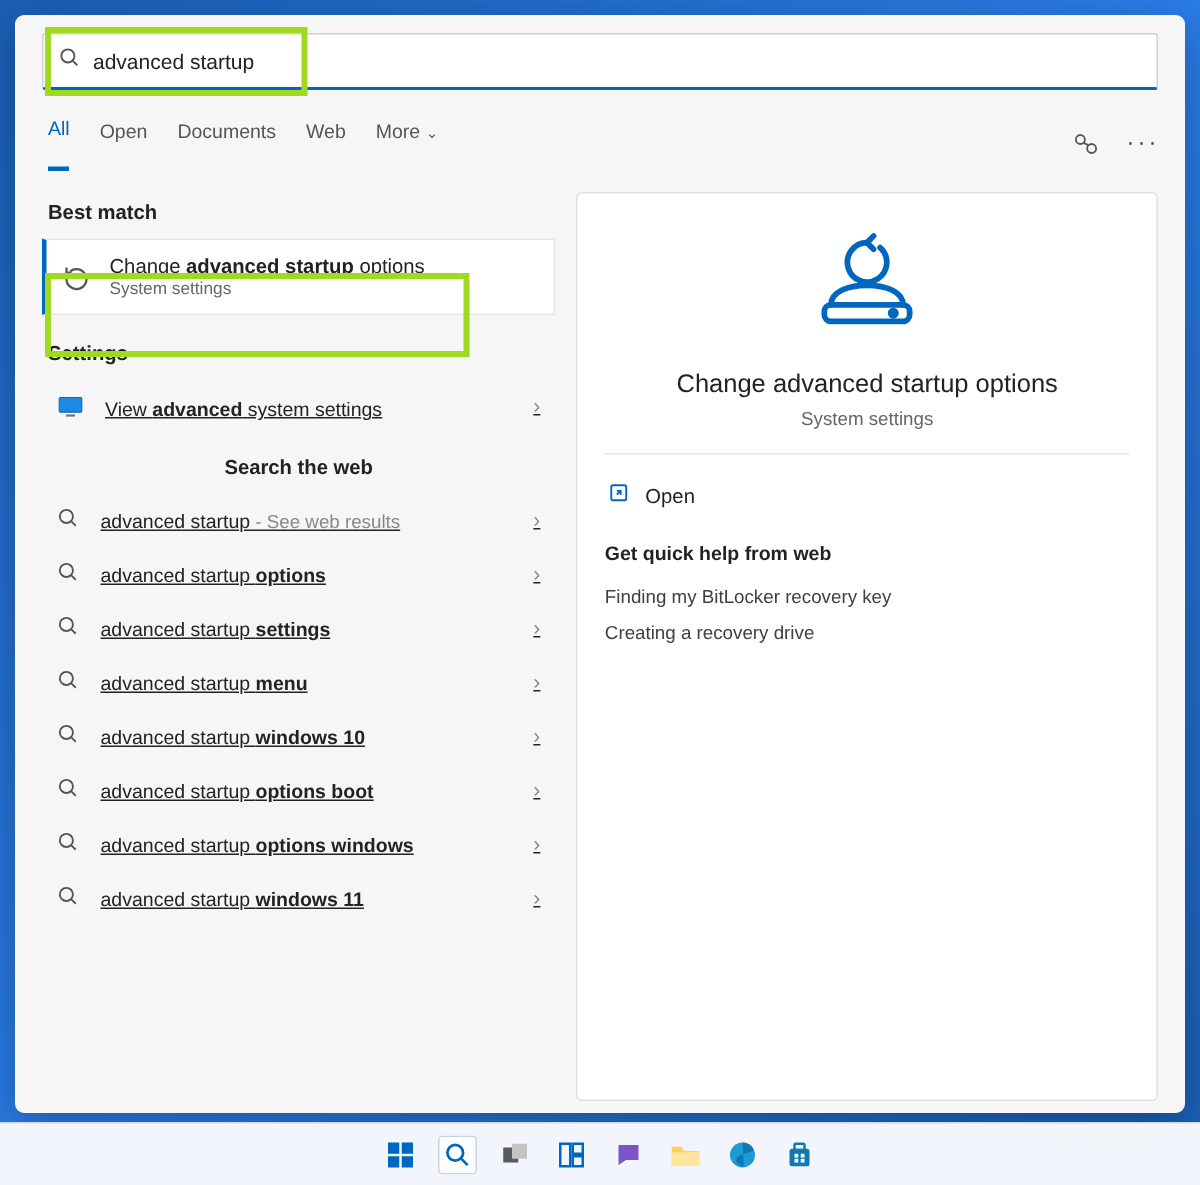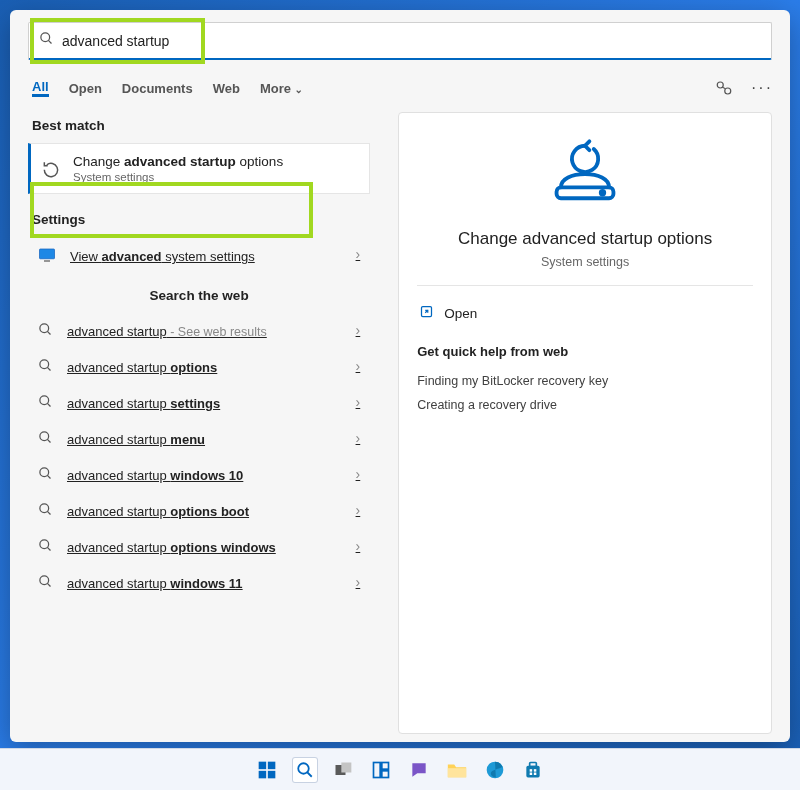--- a/index.html
+++ b/index.html
@@ -59,30 +59,30 @@
   }
   .tabs-row {
     display: flex;
     align-items: center;
     margin-top: 18px;
     font-size: 13px;
     color: #555;
     gap: 20px;
     padding-left: 4px;
   }
-  .tab { cursor: pointer; padding-bottom: 0; font-weight: bold; }
+  .tab { cursor: pointer; padding-bottom: 18px; }
   .tab.active { color: #0067c0; border-bottom: 3px solid #0067c0; }
   .tabs-spacer { flex: 1; }
   .tabs-right { display: flex; gap: 18px; align-items:center; }
   .icon-btn { width:20px; height:20px; cursor:pointer; color:#444; display:flex; align-items:center; justify-content:center; }
   .content {
     display: flex;
     margin-top: 14px;
     flex: 1;
-    gap: 28px;
+    gap: 14px;
     min-height: 0;
   }
   .left { width: 46%; }
   .right {
     flex: 1;
     background: #fff;
     border: 1px solid #e0e0e0;
     border-radius: 4px;
     padding: 18px;
     display:flex;

